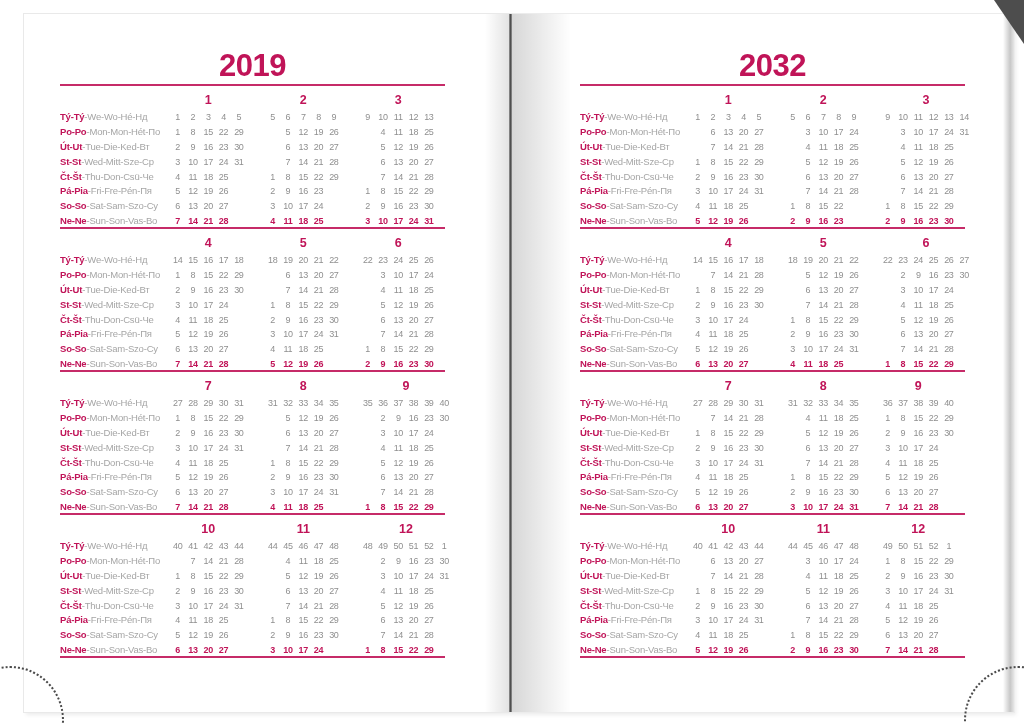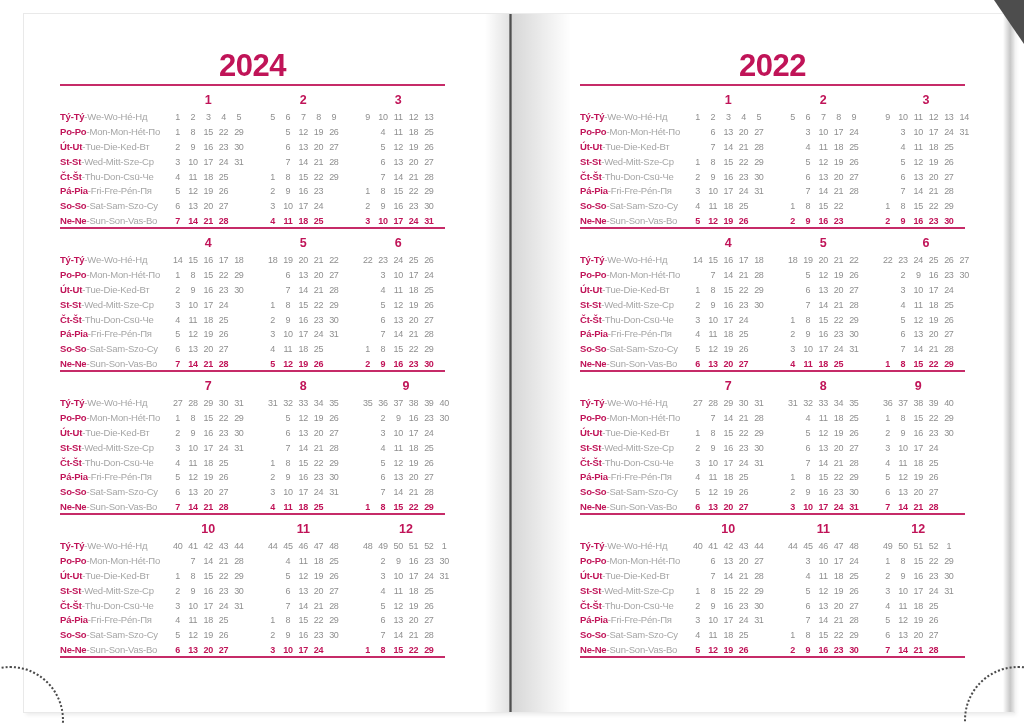--- a/index.html
+++ b/index.html
@@ -53,21 +53,21 @@
   .month-group{width:95px;flex:0 0 95px;display:flex;padding-left:2px;box-sizing:border-box;}
   .cell{width:15.3px;flex:0 0 15.3px;text-align:center;font-size:9px;letter-spacing:-.3px;color:var(--num-gray);}
   .sunday .cell{color:var(--accent);font-weight:700;}
   .month-num{font-size:12.5px;font-weight:700;color:var(--accent);text-align:center;}
 </style>
 </head>
 <body>
 
 <div class="page left">
   <div class="content">
-    <div class="year-title">2024</div>
+    <div class="year-title">2019</div>
     <div class="title-rule"></div>
     <div class="calendar">
         <div class="quarter">
           <div class="qrow header-row">
             <div class="label-cell"></div>
             <div class="month-group">
               <div class="month-num" style="width: 76.5px;">1</div>
             </div>
             <div class="month-group">
               <div class="month-num" style="width: 76.5px;">2</div>
@@ -988,21 +988,21 @@
           <div class="qrule"></div>
         </div>
       </div>
   </div>
   <div class="gutter-shadow-left"></div>
 </div>
 
 <div class="page right">
   <div class="gutter-shadow-right"></div>
   <div class="content">
-    <div class="year-title">2022</div>
+    <div class="year-title">2032</div>
     <div class="title-rule"></div>
     <div class="calendar">
         <div class="quarter">
           <div class="qrow header-row">
             <div class="label-cell"></div>
             <div class="month-group">
               <div class="month-num" style="width: 76.5px;">1</div>
             </div>
             <div class="month-group">
               <div class="month-num" style="width: 76.5px;">2</div>

